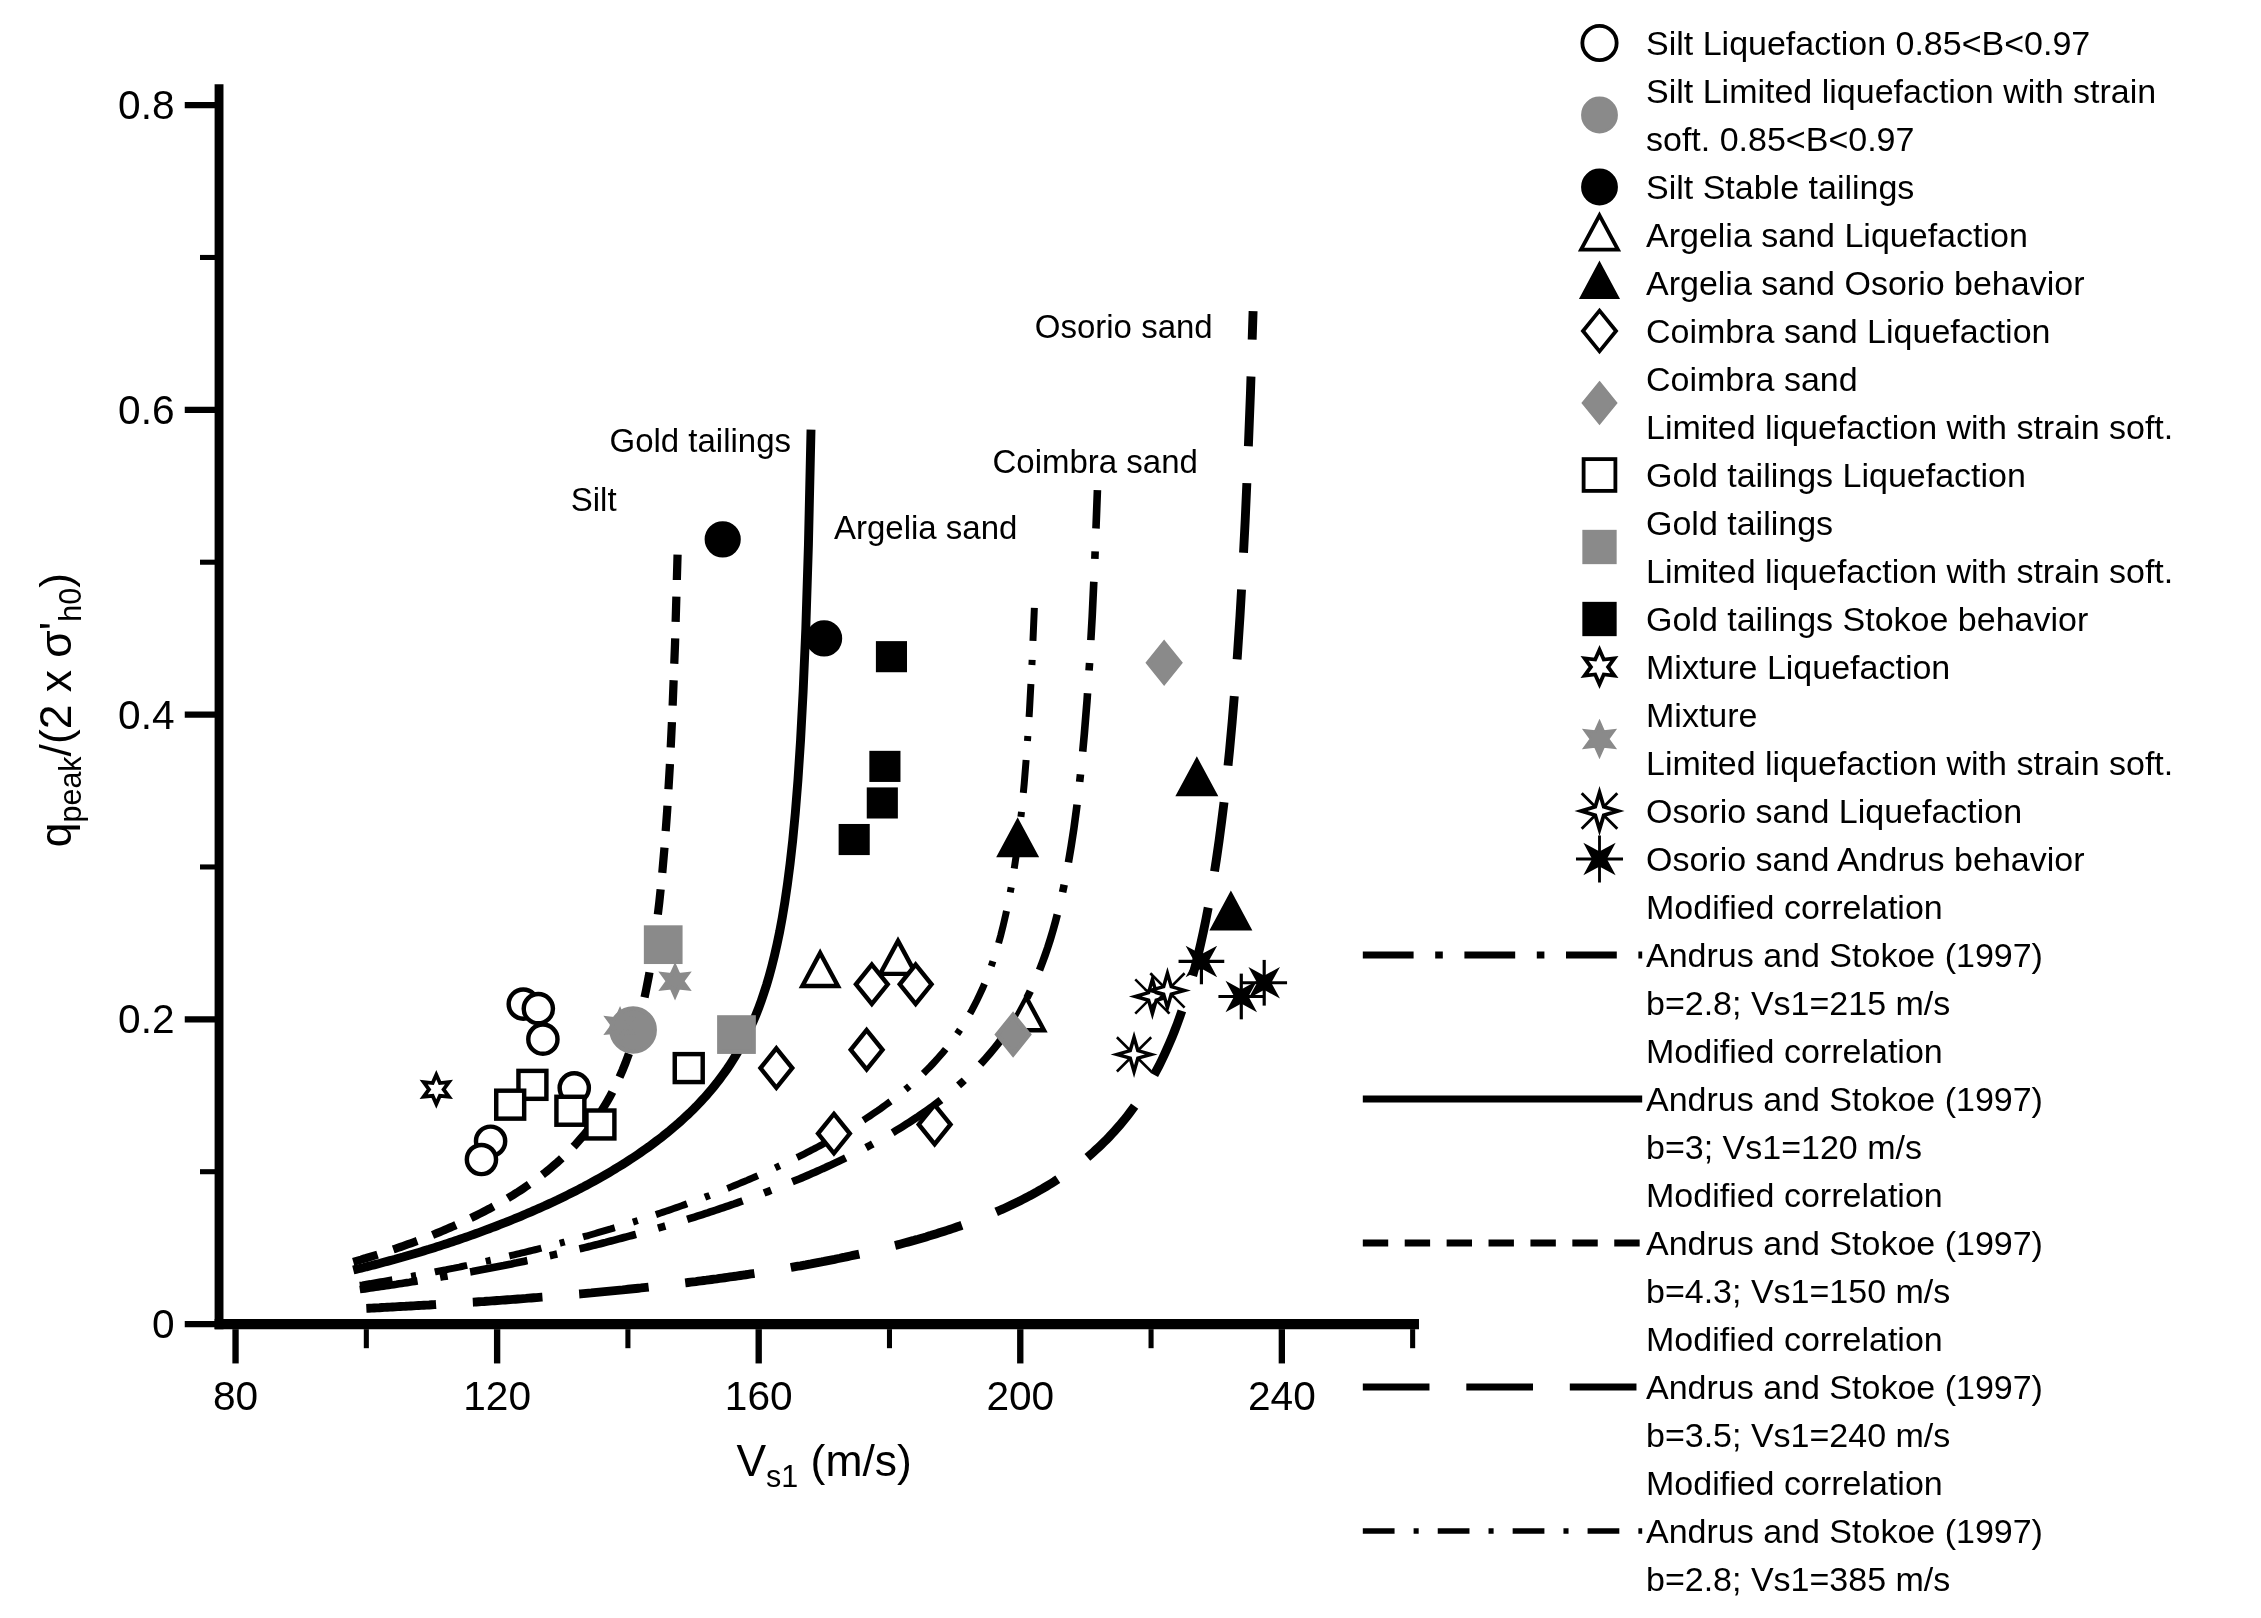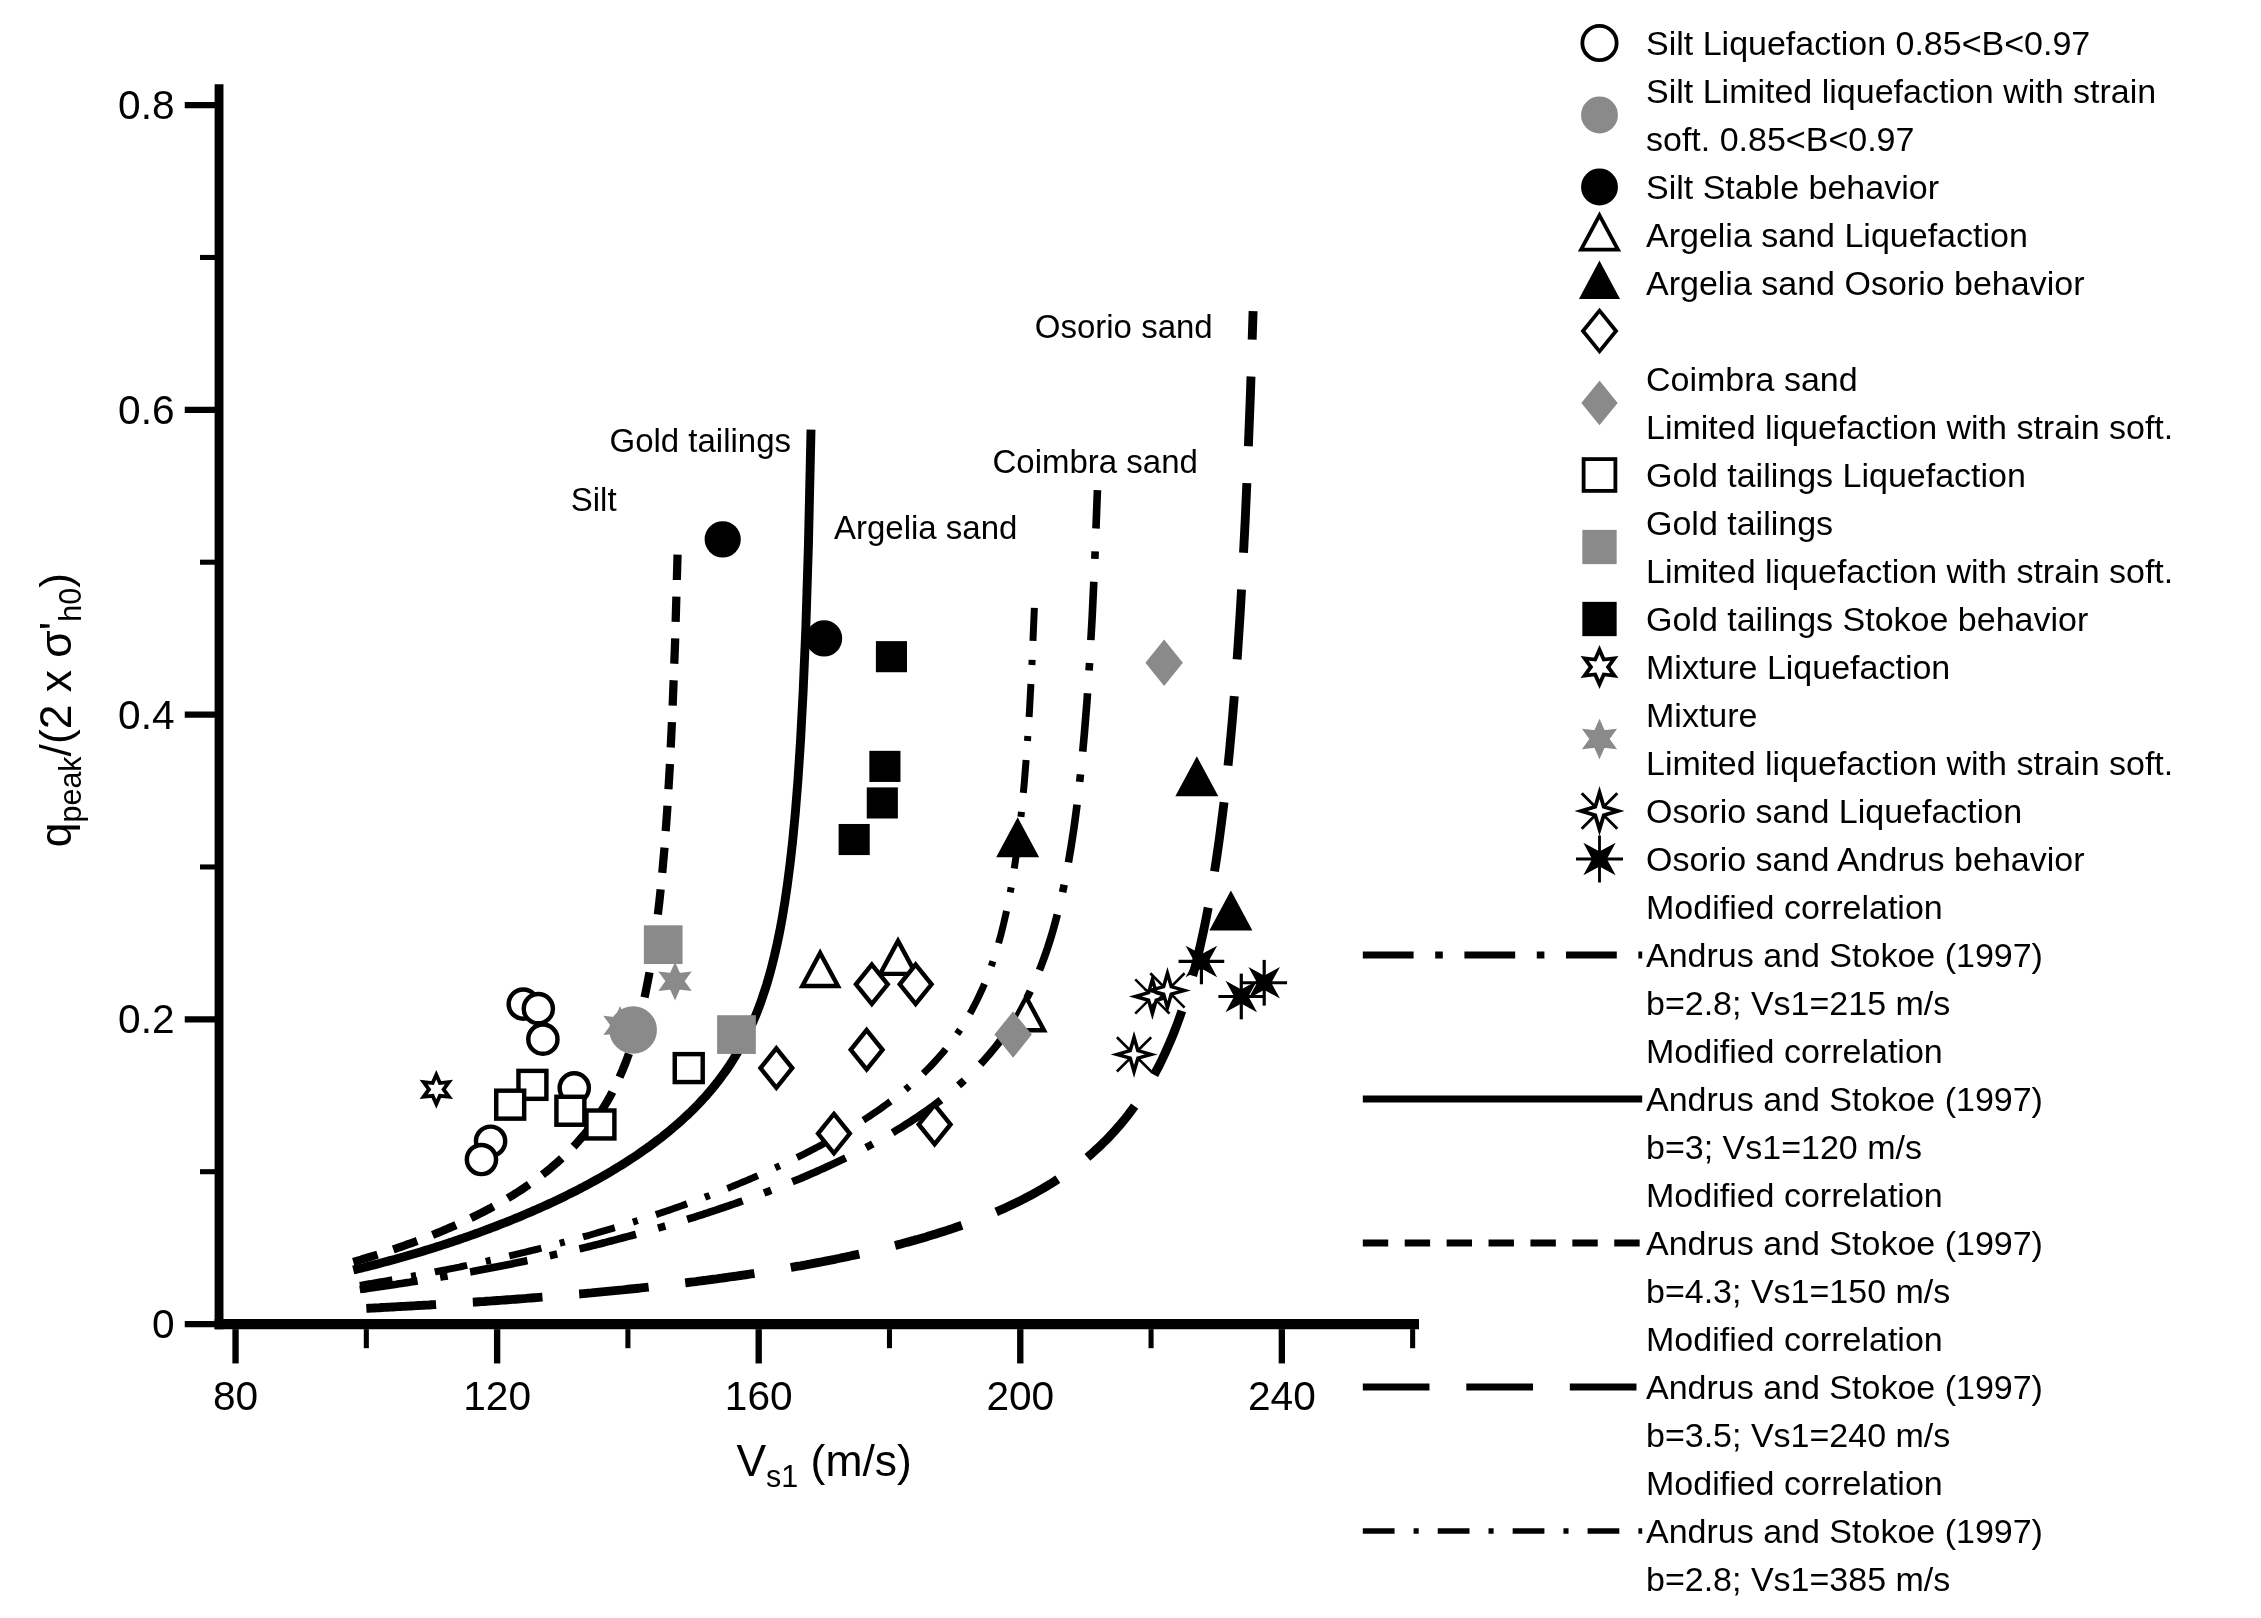--- a/index.html
+++ b/index.html
@@ -266,21 +266,21 @@
           <div>soft. 0.85&lt;B&lt;0.97</div>
         </span>
       </div>
       <div class="legend-row">
         <span class="legend-sym">
           <svg width="61" height="51" viewBox="-48 -40 96 80" class="mk">
             <circle r="27" fill="#000000" stroke="#000000" stroke-width="4"></circle>
           </svg>
         </span>
         <span class="legend-txt">
-          <div>Silt Stable behavior</div>
+          <div>Silt Stable tailings</div>
         </span>
       </div>
       <div class="legend-row">
         <span class="legend-sym">
           <svg width="61" height="51" viewBox="-48 -40 96 80" class="mk">
             <polygon points="0,-31 29,23 -29,23" fill="#ffffff" stroke="#000000" stroke-width="6"></polygon>
           </svg>
         </span>
         <span class="legend-txt">
           <div>Argelia sand Liquefaction</div>
@@ -294,20 +294,23 @@
         </span>
         <span class="legend-txt">
           <div>Argelia sand Osorio behavior</div>
         </span>
       </div>
       <div class="legend-row">
         <span class="legend-sym">
           <svg width="61" height="51" viewBox="-48 -40 96 80" class="mk">
             <polygon points="0,-32 26,0 0,32 -26,0" fill="#ffffff" stroke="#000000" stroke-width="6"></polygon>
           </svg>
+        </span>
+        <span class="legend-txt">
+          <div>Coimbra sand Liquefaction</div>
         </span>
       </div>
       <div class="legend-row">
         <span class="legend-sym">
           <svg width="61" height="51" viewBox="-48 -40 96 80" class="mk">
             <polygon points="0,-32 26,0 0,32 -26,0" fill="#8a8a8a" stroke="#8a8a8a" stroke-width="4"></polygon>
           </svg>
         </span>
         <span class="legend-txt">
           <div>Coimbra sand</div>

